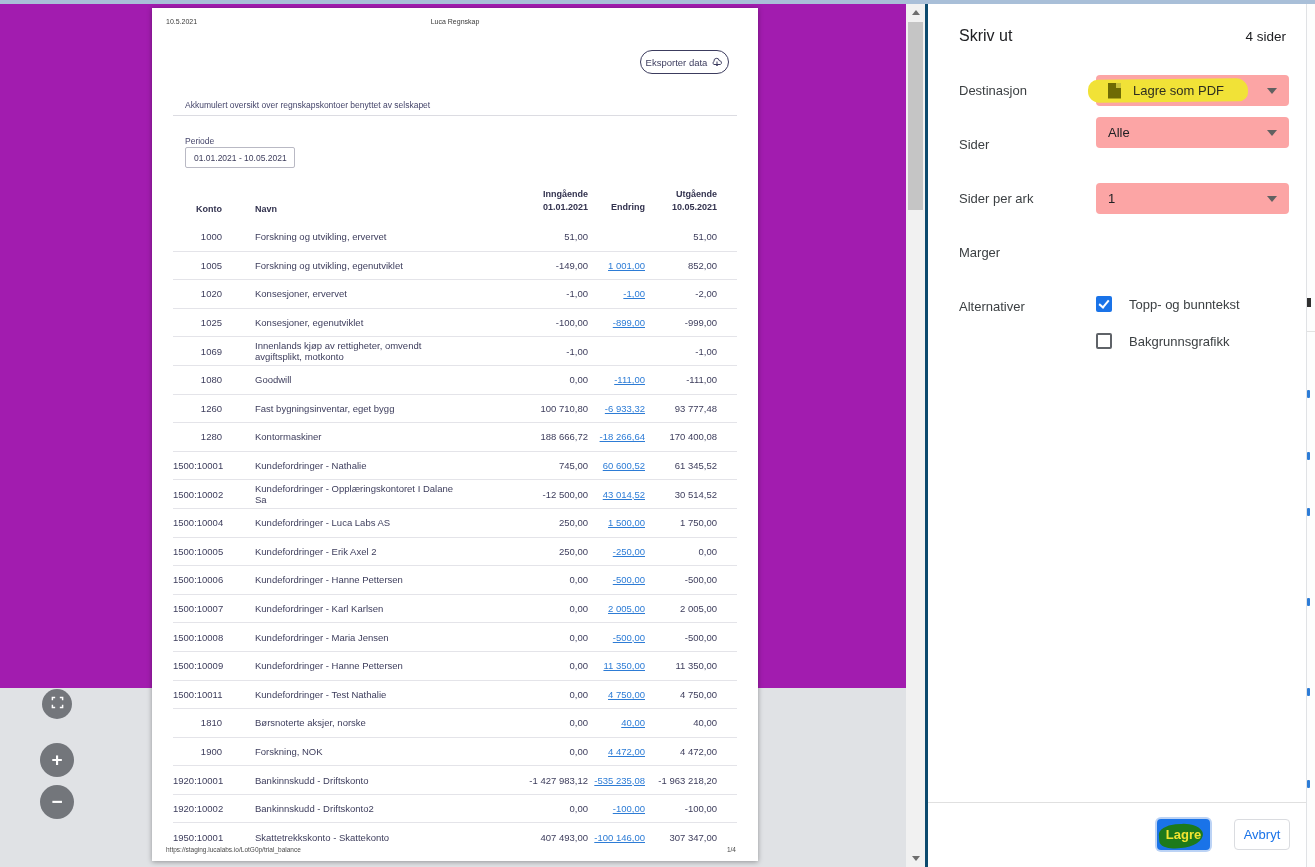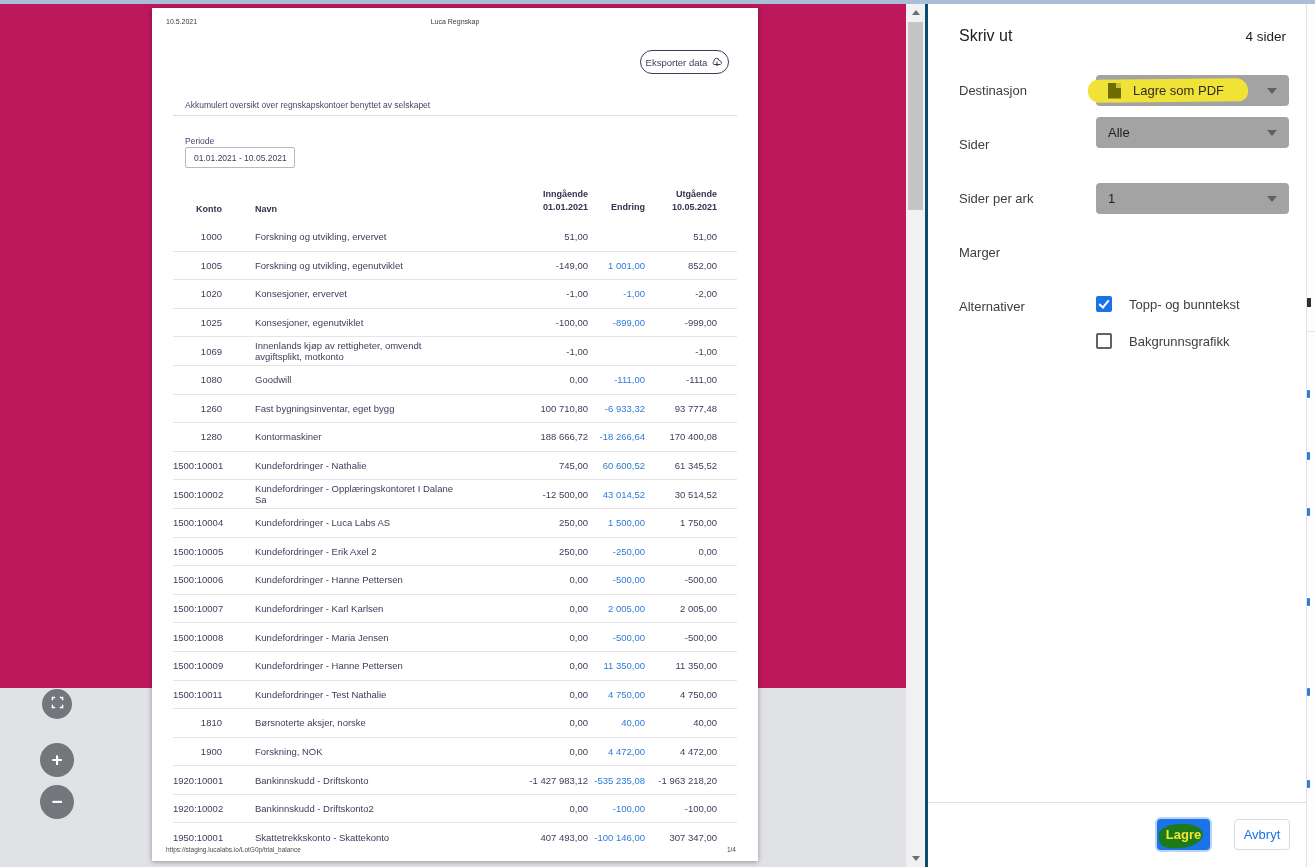--- a/index.html
+++ b/index.html
@@ -3,21 +3,21 @@
 <meta charset="utf-8">
 <style>
   * { margin:0; padding:0; box-sizing:border-box; }
   html,body { width:1315px; height:867px; overflow:hidden; }
   body { font-family:"Liberation Sans", sans-serif; background:#e0e2e5; position:relative; }
 
   
   .top-strip { position:absolute; left:0; top:0; width:1315px; height:4px; background:#a9bfd8; z-index:40; }
 
   
-  .preview-area { position:absolute; left:0; top:0; width:906px; height:688px; background:#be185d; }
+  .preview-area { position:absolute; left:0; top:0; width:906px; height:688px; background:#a21caf; }
 
   
   .paper { position:absolute; left:152px; top:8px; width:606px; height:853px; background:#ffffff;
            box-shadow:0 1px 5px rgba(0,0,0,.35); overflow:hidden; color:#3d3d5c; }
 
   .print-date { position:absolute; left:14px; top:10px; font-size:7px; color:#3a3a3a; }
   .app-name  { position:absolute; left:0; right:0; top:10px; text-align:center; font-size:7px; color:#3a3a3a; }
 
   .export-btn { position:absolute; left:488px; top:42px; width:89px; height:24px; border:1px solid #3c3c5e;
                 border-radius:13px; background:#fff; display:flex; align-items:center; justify-content:center;
@@ -43,21 +43,21 @@
            font-weight:bold; font-size:9px; color:#33334f; padding-bottom:6px; }
   .thead .c-konto { text-align:right; }
   .thead .c-num { text-align:right; line-height:1.45; }
   .rows { position:absolute; left:21px; right:21px; top:215px; }
   .row { height:28.6px; border-bottom:1px solid #e4e4e9; font-size:9.5px; color:#3d3d5c; }
   .row:last-child { border-bottom:none; }
   .c-konto { text-align:right; }
   .c-navn { text-align:left; padding-right:6px; }
   .c-in, .c-endr, .c-ut { text-align:right; }
   .c-ut { padding-right:20px; }
-  .c-endr a { color:#2d7cd6; cursor:pointer; }
+  .c-endr a { color:#2d7cd6; text-decoration:underline; cursor:pointer; }
 
   .doc-footer-url { position:absolute; left:14px; top:838px; font-size:6.5px; color:#4a4a4a; }
   .doc-footer-page { position:absolute; right:22px; top:838px; font-size:6.5px; color:#4a4a4a; }
 
   
   .pv-btn { position:absolute; border-radius:50%; background:rgba(95,99,104,.85); display:flex;
             align-items:center; justify-content:center; color:#fff; cursor:pointer; }
   .pv-fit  { left:42px; top:689px; width:30px; height:30px; }
   .pv-plus { left:40px; top:743px; width:34px; height:34px; font-size:19px; font-weight:bold; }
   .pv-minus{ left:40px; top:785px; width:34px; height:34px; font-size:19px; font-weight:bold; }
@@ -70,21 +70,21 @@
   .tri-down { width:0; height:0; border-left:4px solid transparent; border-right:4px solid transparent; border-top:5px solid #6e6e6e; }
   .sb-thumb { position:absolute; left:2px; top:18px; width:15px; height:188px; background:#c5c5c5; }
 
   
   .print-panel { position:absolute; left:925px; top:0; width:381px; height:867px; background:#ffffff;
                  border-left:3px solid #0c4a6e; color:#202124; }
   .pp-title { position:absolute; left:31px; top:27px; font-size:16px; color:#202124; }
   .pp-count { position:absolute; right:20px; top:29px; font-size:13.5px; color:#202124; }
 
   .pp-label { position:absolute; left:31px; font-size:13px; color:#3c4043; }
-  .pp-select { position:absolute; left:168px; width:193px; height:31px; background:#a3a3a3; border-radius:4px;
+  .pp-select { position:absolute; left:168px; width:193px; height:31px; background:#fca5a5; border-radius:4px;
                display:flex; align-items:center; font-size:13px; color:#202124; padding-left:12px; cursor:pointer; }
   .pp-caret { position:absolute; right:12px; top:13px; width:0; height:0;
               border-left:5px solid transparent; border-right:5px solid transparent; border-top:6px solid #616161; }
 
   .dd-dest { top:75px; } .lbl-dest { top:83px; }
   .dd-pages { top:117px; } .lbl-pages { top:137px; }
   .dd-pps { top:183px; } .lbl-pps { top:191px; }
   .dd-margins { top:237px; } .lbl-margins { top:245px; }
   .lbl-options { top:299px; }
 

